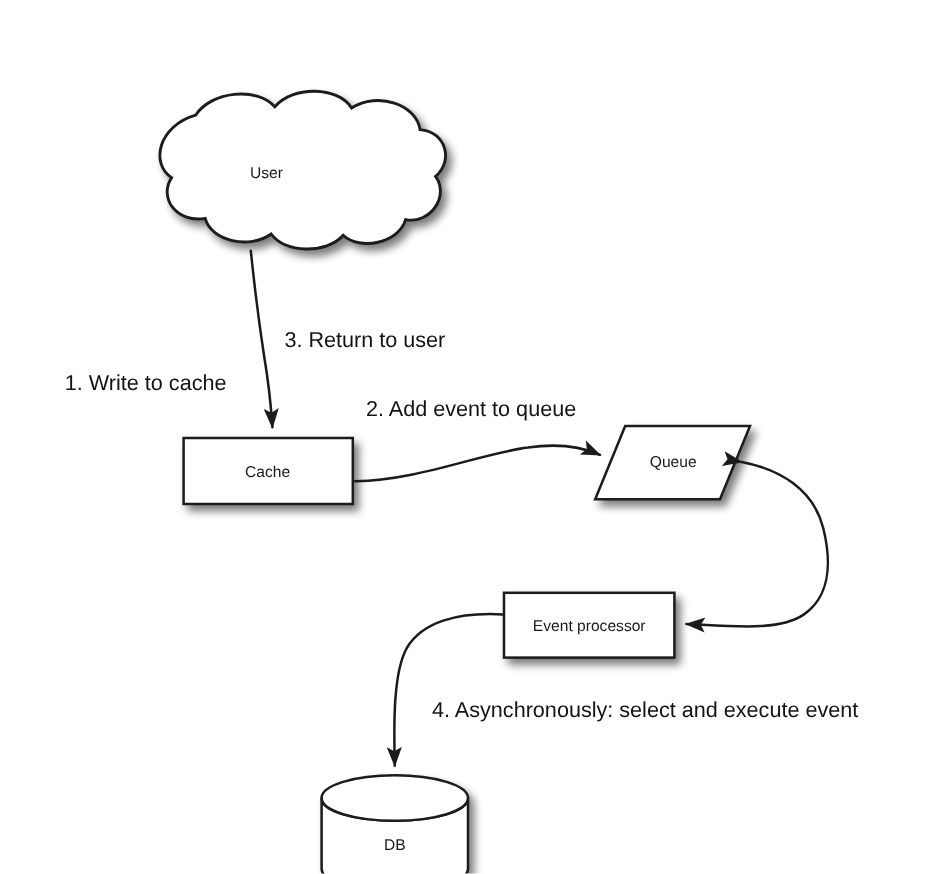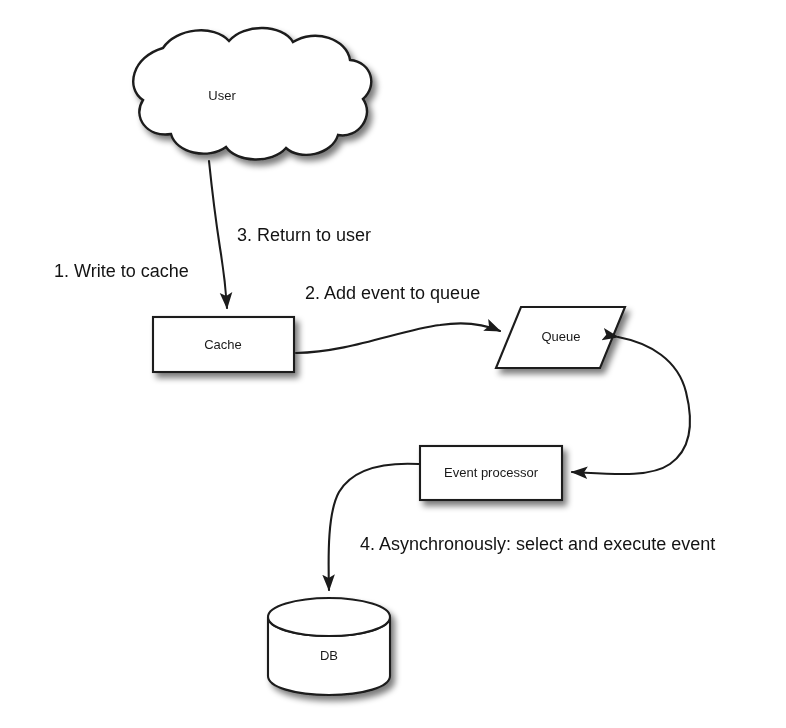--- a/index.html
+++ b/index.html
@@ -13,20 +13,21 @@
     height: 728px;
     font-family: "Liberation Sans", sans-serif;
     color: #1a1a1a;
     overflow: hidden;
   }
   #diagram-canvas {
     position: relative;
     width: 786px;
     height: 628px;
     background: #ffffff;
+    margin-top: 48px;
   }
   #diagram-svg {
     position: absolute;
     top: 0;
     left: 0;
     width: 786px;
     height: 728px;
   }
   .node-label {
     font-family: "Liberation Sans", sans-serif;

